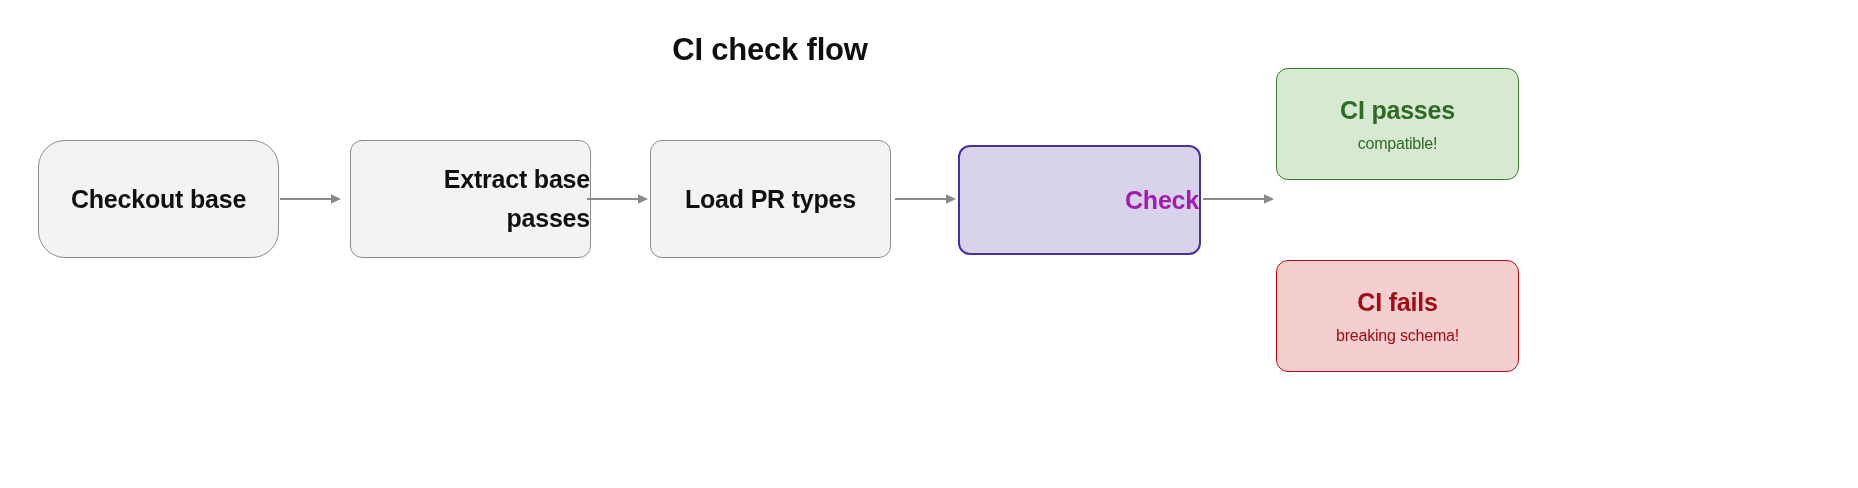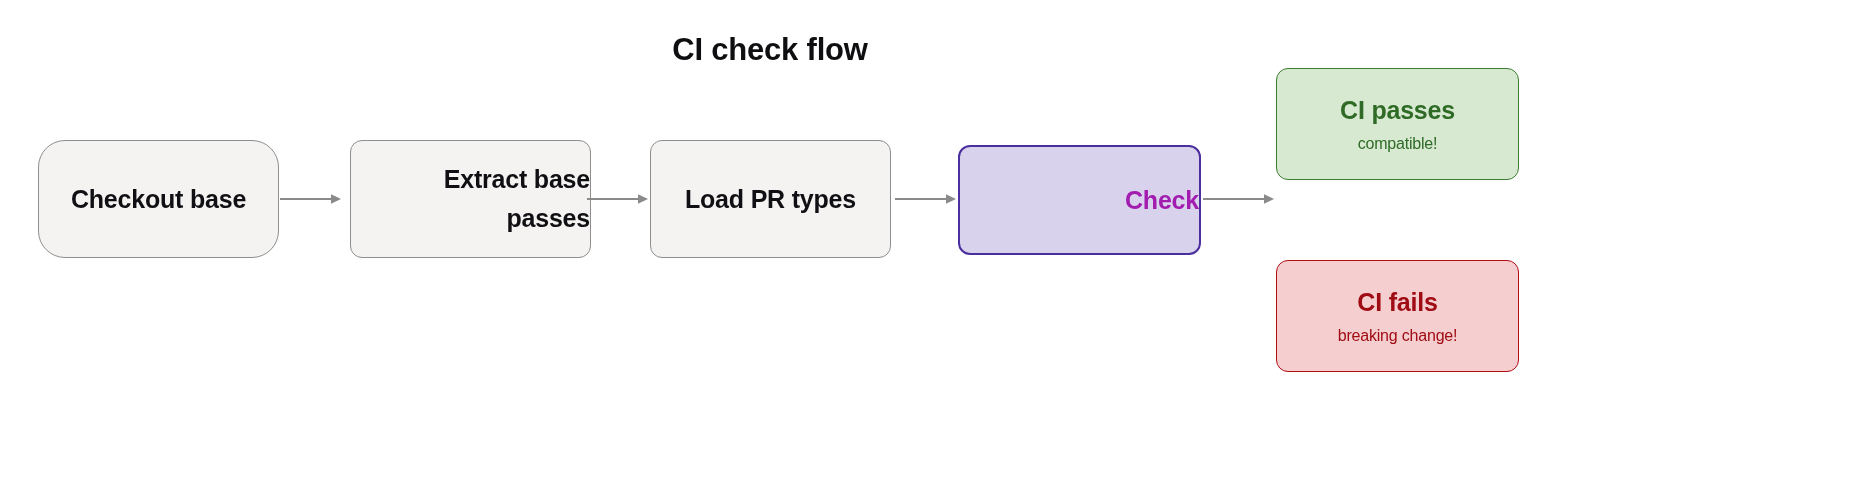--- a/index.html
+++ b/index.html
@@ -163,16 +163,16 @@
     </svg>
   </div>
 
   <div class="node success" id="node-ci-passes">
     <span class="title-line">CI passes</span>
     <span class="sub-line">compatible!</span>
   </div>
 
   <div class="node danger" id="node-ci-fails">
     <span class="title-line">CI fails</span>
-    <span class="sub-line">breaking change!</span>
+    <span class="sub-line">breaking schema!</span>
   </div>
 
 </div>
 
 </body></html>

